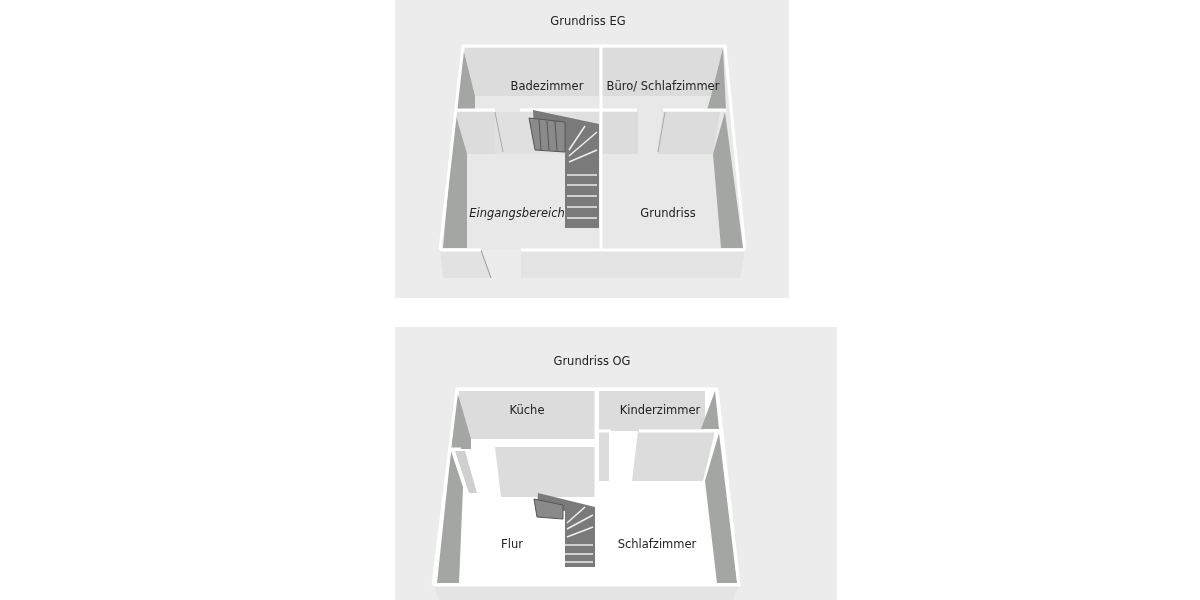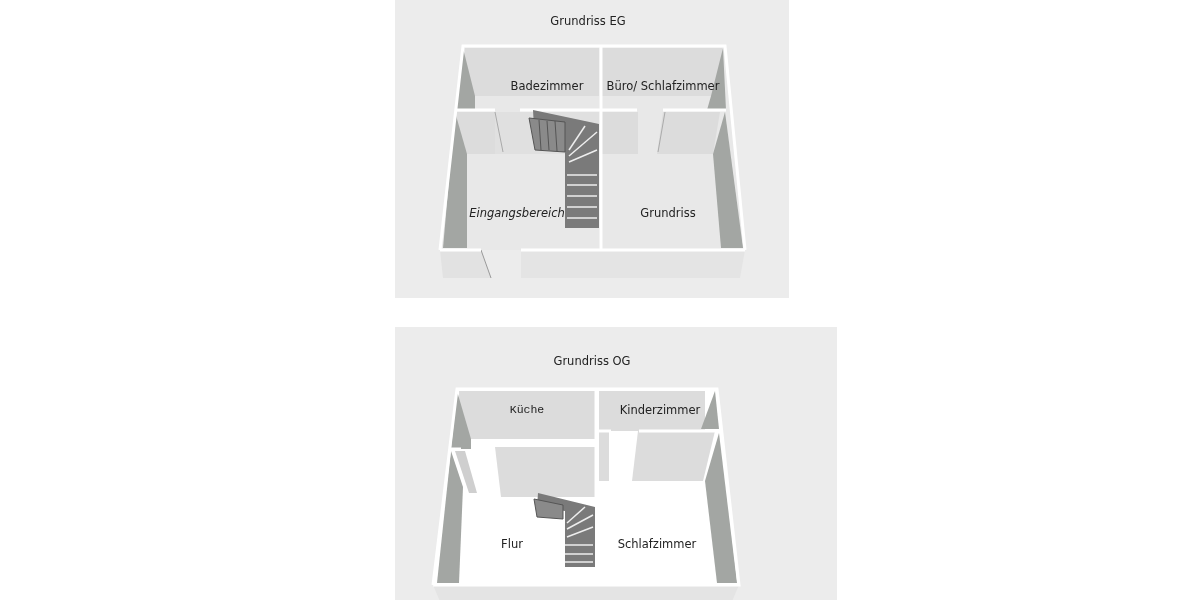--- a/index.html
+++ b/index.html
@@ -101,17 +101,17 @@
         <line x1="172" y1="196" x2="190" y2="180"></line>
           <line x1="172" y1="202" x2="198" y2="188"></line>
           <line x1="172" y1="210" x2="198" y2="200"></line>
         <line x1="170" y1="218" x2="198" y2="218"></line>
           <line x1="170" y1="227" x2="198" y2="227"></line>
           <line x1="170" y1="235" x2="198" y2="235"></line>
       </g>
     </g>
   </svg>
   <div class="label title" style="left:197px; top:27px;">Grundriss OG</div>
-  <div class="label" style="left:132px; top:76px;font-family:Liberation Mono, monospace;">Küche</div>
+  <div class="label" style="left:132px; top:76px;">Küche</div>
   <div class="label" style="left:265px; top:76px;">Kinderzimmer</div>
   <div class="label" style="left:117px; top:210px;">Flur</div>
   <div class="label" style="left:262px; top:210px;text-align:right;">Schlafzimmer</div>
 </div>
 
 </body></html>

